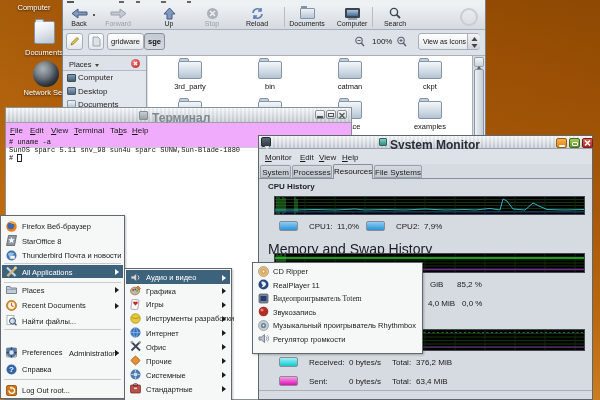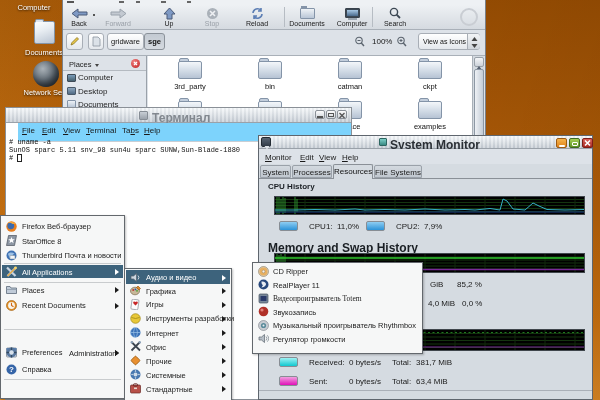--- a/index.html
+++ b/index.html
@@ -209,21 +209,21 @@
       </div>
   <div class="wbtn" style="left:320px;top:2px;">
         <div style="margin:2px auto 0;width:6px;height:4px;border:1.2px solid #555;"></div>
       </div>
   <div class="wbtn" style="left:331px;top:2px;">
         <svg width="8" height="7" style="display:block;margin:1px auto 0;" viewBox="0 0 8 7">
           <path d="M1.5 1 L6.5 6 M6.5 1 L1.5 6" stroke="#555" stroke-width="1.3"></path>
         </svg>
       </div>
  </div>
- <div class="abs" style="left:0;top:15px;right:0;height:19px;background:#7dd3fc;border-bottom:1px solid #c9ced4;margin-left:12px;">
+ <div class="abs" style="left:0;top:15px;right:0;height:25px;background:#f0abfc;border-bottom:1px solid #c9ced4;">
   <div class="abs menutxt" style="left:4px;top:3px;"><u>F</u>ile</div>
   <div class="abs menutxt" style="left:24px;top:3px;"><u>E</u>dit</div>
   <div class="abs menutxt" style="left:45px;top:3px;"><u>V</u>iew</div>
   <div class="abs menutxt" style="left:68px;top:3px;"><u>T</u>erminal</div>
   <div class="abs menutxt" style="left:104px;top:3px;">Ta<u>b</u>s</div>
   <div class="abs menutxt" style="left:126px;top:3px;"><u>H</u>elp</div>
  </div>
  <div class="abs mono" style="left:3px;top:30px;font-size:7px;line-height:8.2px;color:#111;white-space:pre;"># uname -a
 SunOS sparc 5.11 snv_98 sun4u sparc SUNW,Sun-Blade-1880
 # <span style="display:inline-block;width:4.5px;height:7.5px;border:1px solid #222;vertical-align:-1.5px;"></span></div>
@@ -270,21 +270,21 @@
         <path d="M30 0 V17 M60 0 V17 M90 0 V17 M120 0 V17 M150 0 V17 M180 0 V17 M210 0 V17 M240 0 V17 M270 0 V17 M300 0 V17" stroke="#10280c" stroke-width="1"></path>
         <path d="M2 0 V17 M4 0 V17 M6 2 V15 M8 0 V17 M10 1 V16 M20 0 V17 M22 2 V15" stroke="#2c8a2c" stroke-width="1"></path>
    <path d="M0 13 L20 13 L40 12.5 L60 13 L80 12 L90 13 L110 12.5 L130 13 L150 12 L170 13 L190 12.5 L200 13 L215 11.5 L225 13 L228 2 L232 4 L238 12 L250 13 L258 6 L264 9 L272 12.5 L290 13 L309 12.5" fill="none" stroke="#35b0c8" stroke-width="1"></path>
    <path d="M0 15 L309 15" stroke="#1c3f8a" stroke-width="1"></path>
   </svg>
  </div>
  <div class="swatch" style="left:20px;top:85px;width:19px;height:10px;background:linear-gradient(#8ecdf2,#2d93d8);"></div>
  <div class="abs menutxt" style="left:50px;top:86px;">CPU1:&nbsp; 11,0%</div>
  <div class="swatch" style="left:107px;top:85px;width:19px;height:10px;background:linear-gradient(#8ecdf2,#2d93d8);"></div>
  <div class="abs menutxt" style="left:137px;top:86px;">CPU2:&nbsp; 7,9%</div>
- <div class="abs" style="left:9px;top:105px;font-size:12px;font-weight:bold;color:#1a1f24;">Memory and Swap History</div>
+ <div class="abs" style="left:9px;top:105px;font-size:14px;font-weight:normal;color:#1a1f24;">Memory and Swap History</div>
  <div class="graph" style="left:15px;top:117px;width:311px;height:20px;">
   <svg width="309" height="18" viewBox="0 0 309 18" preserveAspectRatio="none">
    <path d="M0 3 H309 M0 6 H309 M0 9 H309 M0 12 H309 M0 15 H309" stroke="#14340f" stroke-width="1"></path>
         <path d="M30 0 V18 M60 0 V18 M90 0 V18 M120 0 V18 M150 0 V18 M180 0 V18 M210 0 V18 M240 0 V18 M270 0 V18 M300 0 V18" stroke="#10280c" stroke-width="1"></path>
         <path d="M2 0 V18 M4 1 V17 M6 0 V18 M8 2 V16 M10 0 V18" stroke="#2c8a2c" stroke-width="1"></path>
    <path d="M0 4 L309 4" stroke="#30c830" stroke-width="1.3"></path>
    <path d="M0 15.5 L309 15.5" stroke="#7a2a9a" stroke-width="1.3"></path>
   </svg>
  </div>
  <div class="swatch" style="left:20px;top:143px;width:19px;height:10px;background:linear-gradient(#8ecdf2,#2d93d8);"></div>
@@ -301,21 +301,21 @@
    <path d="M0 3.5 H309 M0 7 H309 M0 10.5 H309 M0 14 H309 M0 17.5 H309" stroke="#14340f" stroke-width="1"></path>
         <path d="M30 0 V20 M60 0 V20 M90 0 V20 M120 0 V20 M150 0 V20 M180 0 V20 M210 0 V20 M240 0 V20 M270 0 V20 M300 0 V20" stroke="#10280c" stroke-width="1"></path>
         <path d="M0 2.5 L309 2.5" stroke="#1e7a1e" stroke-width="1" stroke-dasharray="2 2.5"></path>
    <path d="M0 17 L309 17" stroke="#7a2a9a" stroke-width="1.2"></path>
   </svg>
  </div>
  <div class="swatch" style="left:20px;top:221px;width:19px;height:10px;background:linear-gradient(#9ef2f4,#10c8d0);"></div>
  <div class="abs menutxt" style="left:50px;top:222px;">Received:</div>
  <div class="abs menutxt" style="left:90px;top:222px;">0 bytes/s</div>
  <div class="abs menutxt" style="left:133px;top:222px;">Total:</div>
- <div class="abs menutxt" style="left:157px;top:222px;">381,7 MiB</div>
+ <div class="abs menutxt" style="left:157px;top:222px;">376,2 MiB</div>
  <div class="swatch" style="left:20px;top:240px;width:19px;height:10px;background:linear-gradient(#f2a0e0,#e010b8);"></div>
  <div class="abs menutxt" style="left:50px;top:241px;">Sent:</div>
  <div class="abs menutxt" style="left:90px;top:241px;">0 bytes/s</div>
  <div class="abs menutxt" style="left:133px;top:241px;">Total:</div>
  <div class="abs menutxt" style="left:157px;top:241px;">63,4 MiB</div>
  <div class="abs" style="left:0;top:254px;right:0;height:1px;background:#aab0b8;"></div>
 </div>
 
 <div class="menu" id="menu1" style="left:0px;top:215px;width:125px;height:183.5px;">
  <div class="mi" style="top:3px;">
@@ -362,20 +362,28 @@
     </div>
  <div class="mi" style="top:82px;">
       <svg class="micon" viewBox="0 0 11 11">
         <circle cx="5.5" cy="5.5" r="5" fill="#e09028" stroke="#a86414" stroke-width="0.7"></circle>
         <circle cx="5.5" cy="5.5" r="3.4" fill="#f8f6ee"></circle>
         <path d="M5.5 2.8 L5.5 5.5 L7.5 6.8" stroke="#d06818" stroke-width="1.1" fill="none"></path>
       </svg>
       <span class="txt" style="left:20px;">Recent Documents</span>
       <span class="arrow"></span>
     </div>
+ <div class="mi" style="top:97.5px;">
+      <svg class="micon" viewBox="0 0 11 11">
+        <rect x="1" y="0.5" width="7" height="9" fill="#fdfdfd" stroke="#8d98a4" stroke-width="0.7"></rect>
+        <circle cx="6.5" cy="6" r="3" fill="rgba(180,200,230,0.5)" stroke="#3e5a7a" stroke-width="1"></circle>
+        <path d="M8.6 8.3 L10.5 10.3" stroke="#3e5a7a" stroke-width="1.4"></path>
+      </svg>
+      <span class="txt" style="left:20px;">Найти файлы...</span>
+    </div>
  <div class="msep" style="top:112.5px;"></div>
  <div class="mi" style="top:129px;">
       <svg class="micon" viewBox="0 0 11 11">
         <rect x="0.5" y="1" width="10" height="9" rx="1" fill="#dce2e8" stroke="#6a7584" stroke-width="0.7"></rect>
         <rect x="0.5" y="1" width="10" height="2.4" fill="#5a80b0"></rect>
         <rect x="1.6" y="4.6" width="3.4" height="4.4" fill="#9cb4d0"></rect>
       </svg>
       <span class="txt" style="left:20px;">Preferences</span>
       <span class="arrow"></span>
     </div>
@@ -389,20 +397,28 @@
       <span class="arrow"></span>
     </div>
  <div class="mi" style="top:146px;">
       <svg class="micon" viewBox="0 0 11 11">
         <circle cx="5.5" cy="5.5" r="5" fill="#3565a8"></circle>
         <text x="5.5" y="8.2" text-anchor="middle" font-size="8" font-family="Liberation Sans" fill="#fff" font-weight="bold">?</text>
       </svg>
       <span class="txt" style="left:20px;">Справка</span>
     </div>
  <div class="msep" style="top:163px;"></div>
+ <div class="mi" style="top:167px;">
+      <svg class="micon" viewBox="0 0 11 11">
+        <rect x="0.5" y="0.5" width="10" height="10" rx="1.5" fill="#d07818" stroke="#8a4c08" stroke-width="0.8"></rect>
+        <path d="M3 5.5 A2.8 2.8 0 1 0 5.5 2.8" fill="none" stroke="#fff" stroke-width="1.3"></path>
+        <path d="M5.5 1.2 L5.5 4.4 L3.6 2.8 Z" fill="#fff"></path>
+      </svg>
+      <span class="txt" style="left:20px;">Log Out root...</span>
+    </div>
 </div>
 <div class="menu" id="menu2" style="left:124px;top:268px;width:108px;height:140px;">
  <div class="mi hl" style="top:1px;height:13.5px;">
       <svg class="micon" viewBox="0 0 11 11">
         <path d="M1 4 L3.5 4 L6.5 1.5 L6.5 9.5 L3.5 7 L1 7 Z" fill="#cdd6de" stroke="#55606c" stroke-width="0.7"></path>
         <path d="M8 3.5 A3 3 0 0 1 8 7.5" fill="none" stroke="#cdd6de" stroke-width="1"></path>
       </svg>
       <span class="txt" style="left:20px;">Аудио и видео</span>
       <span class="arrow"></span>
     </div>

